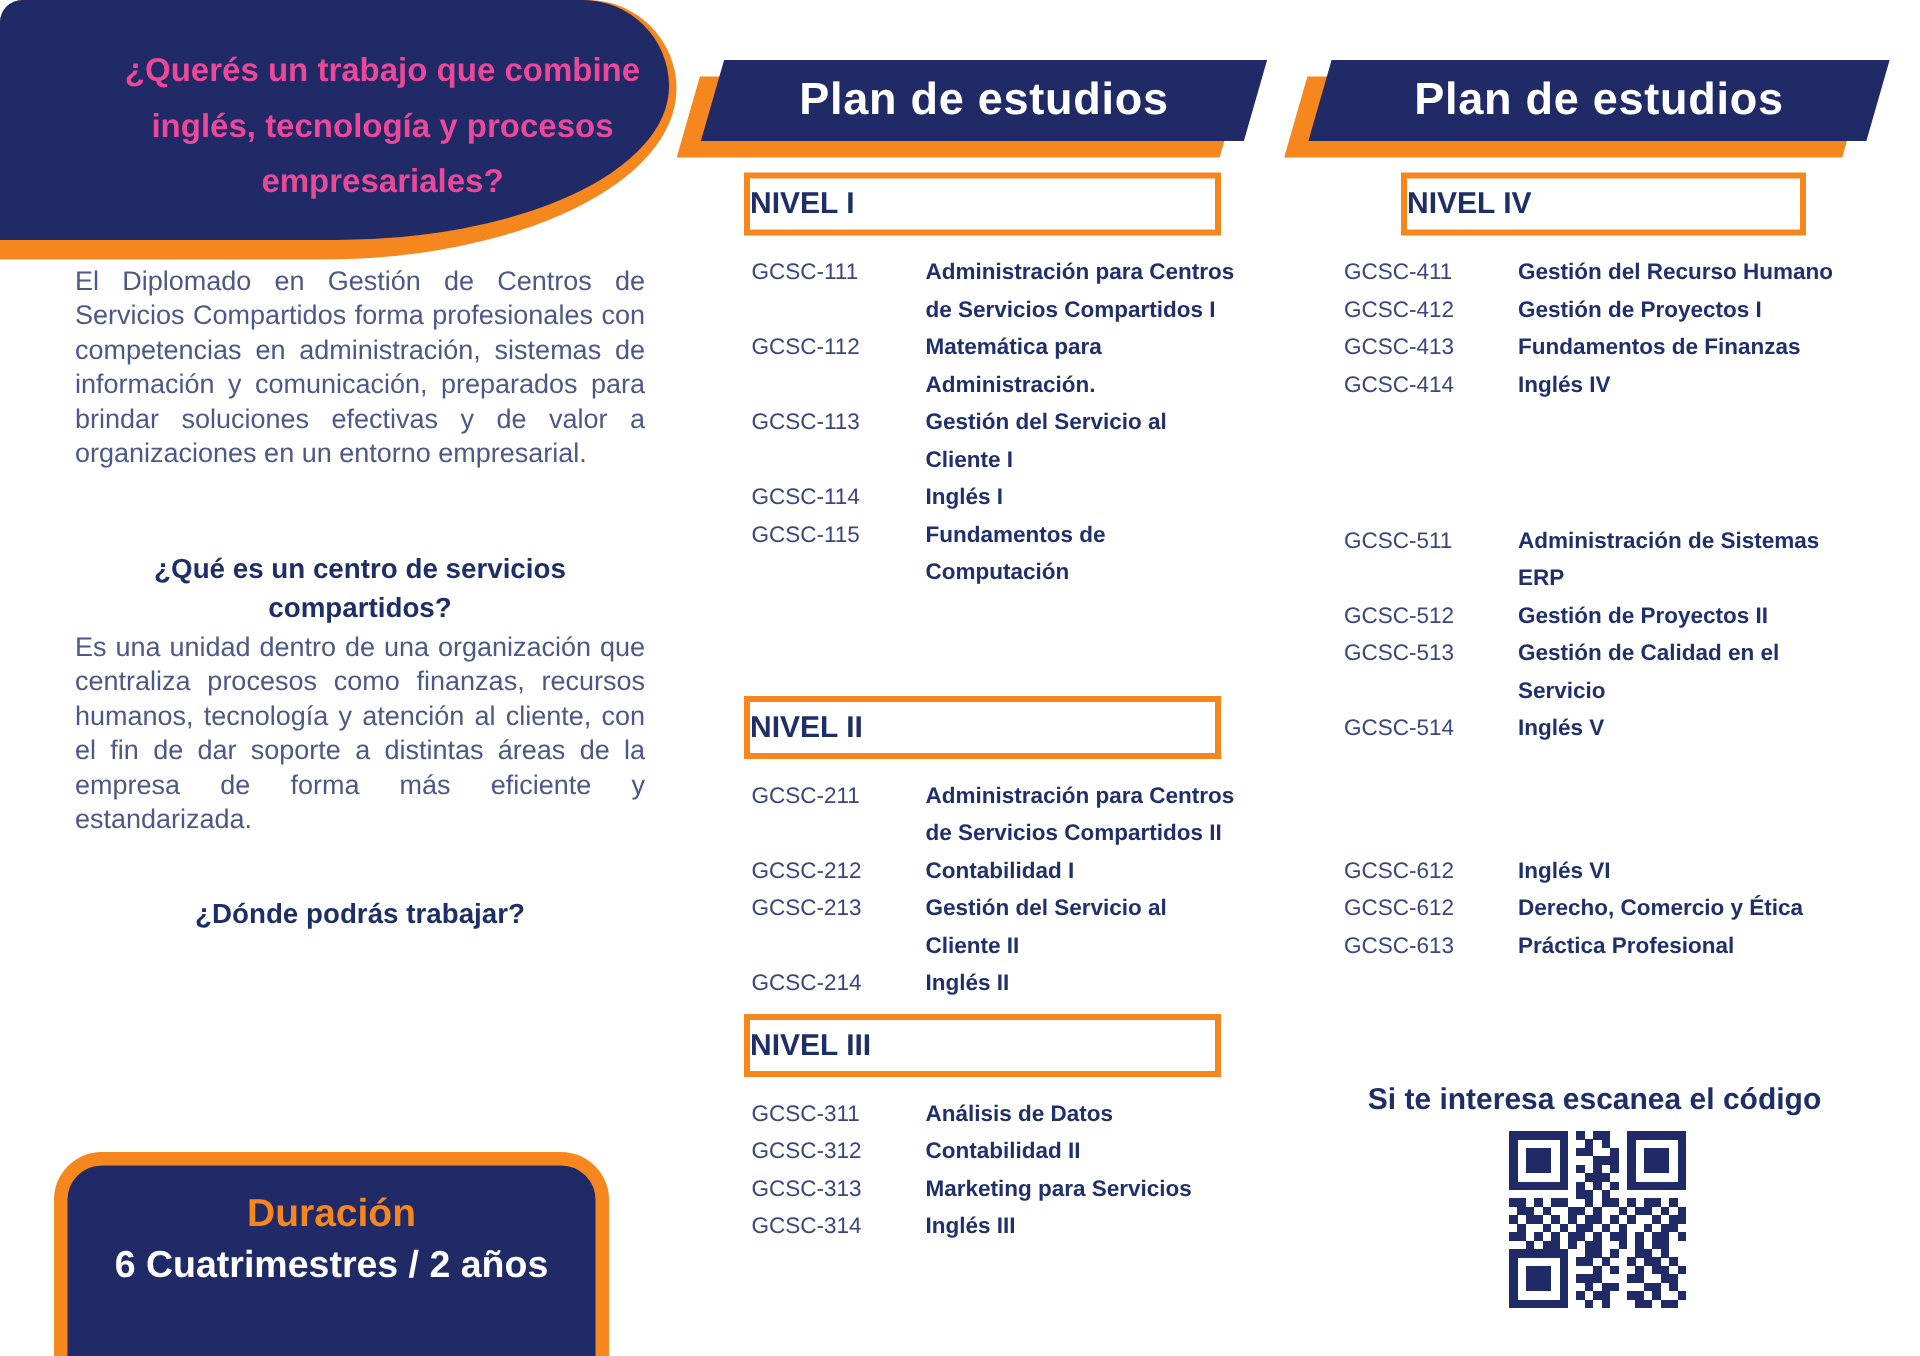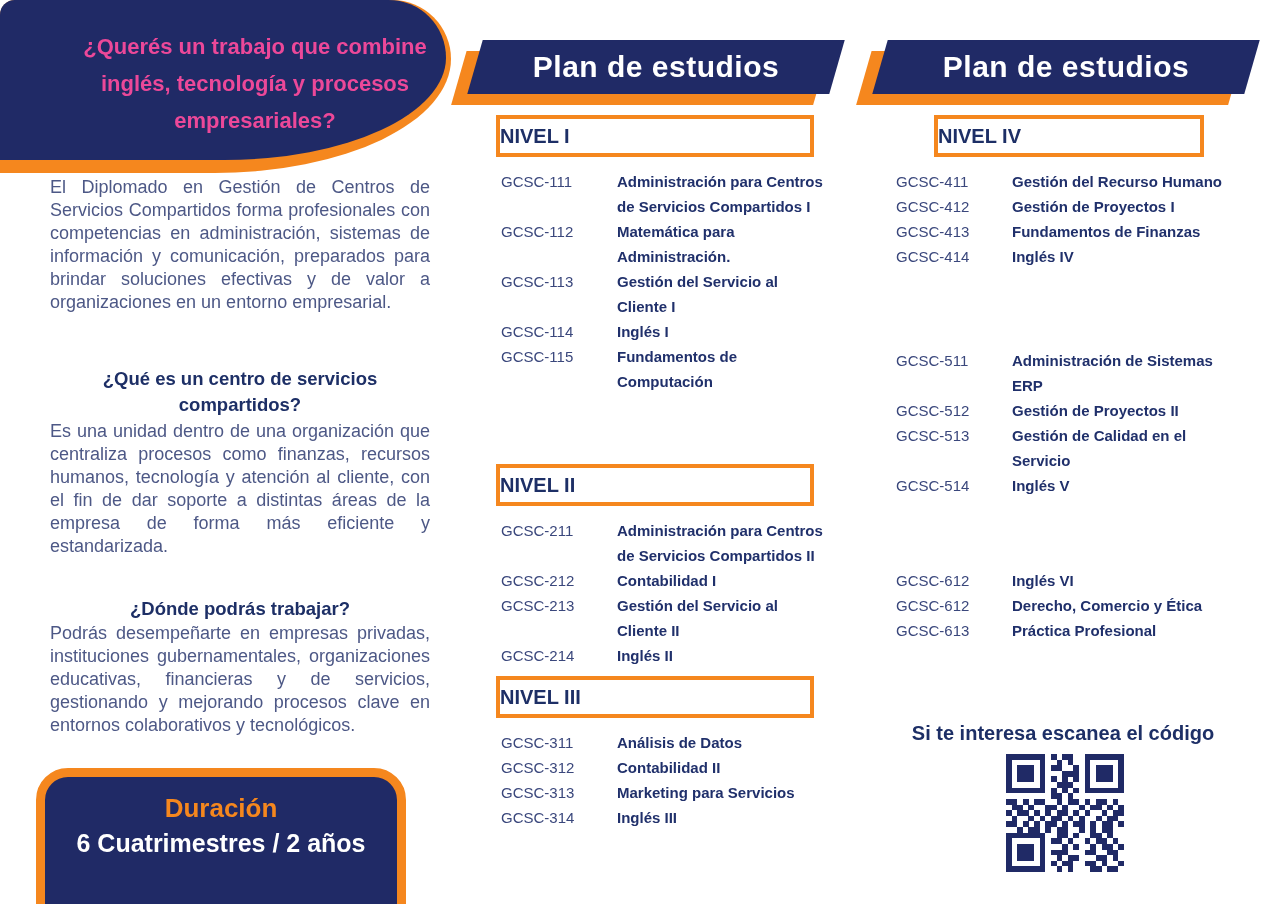--- a/index.html
+++ b/index.html
@@ -93,21 +93,20 @@
     <div class="blob-orange"></div>
     <div class="blob-navy"></div>
     <div class="headline">¿Querés un trabajo que combine inglés, tecnología y procesos empresariales?</div>
 
     <p class="body-text intro">El Diplomado en Gestión de Centros de Servicios Compartidos forma profesionales con competencias en administración, sistemas de información y comunicación, preparados para brindar soluciones efectivas y de valor a organizaciones en un entorno empresarial.</p>
 
     <div class="sub-head q1-title">¿Qué es un centro de servicios compartidos?</div>
     <p class="body-text q1-body">Es una unidad dentro de una organización que centraliza procesos como finanzas, recursos humanos, tecnología y atención al cliente, con el fin de dar soporte a distintas áreas de la empresa de forma más eficiente y estandarizada.</p>
 
     <div class="sub-head q2-title">¿Dónde podrás trabajar?</div>
-    <p class="body-text q2-body">Podrás desempeñarte en empresas privadas, instituciones gubernamentales, organizaciones educativas, financieras y de servicios, gestionando y mejorando procesos clave en entornos colaborativos y tecnológicos.</p>
 
     <div class="duration-box">
       <div class="duration-title">Duración</div>
       <div class="duration-value">6 Cuatrimestres / 2 años</div>
     </div>
   </div>
 
   <div class="col-mid">
     <div class="banner">
       <div class="layer-orange"></div>

